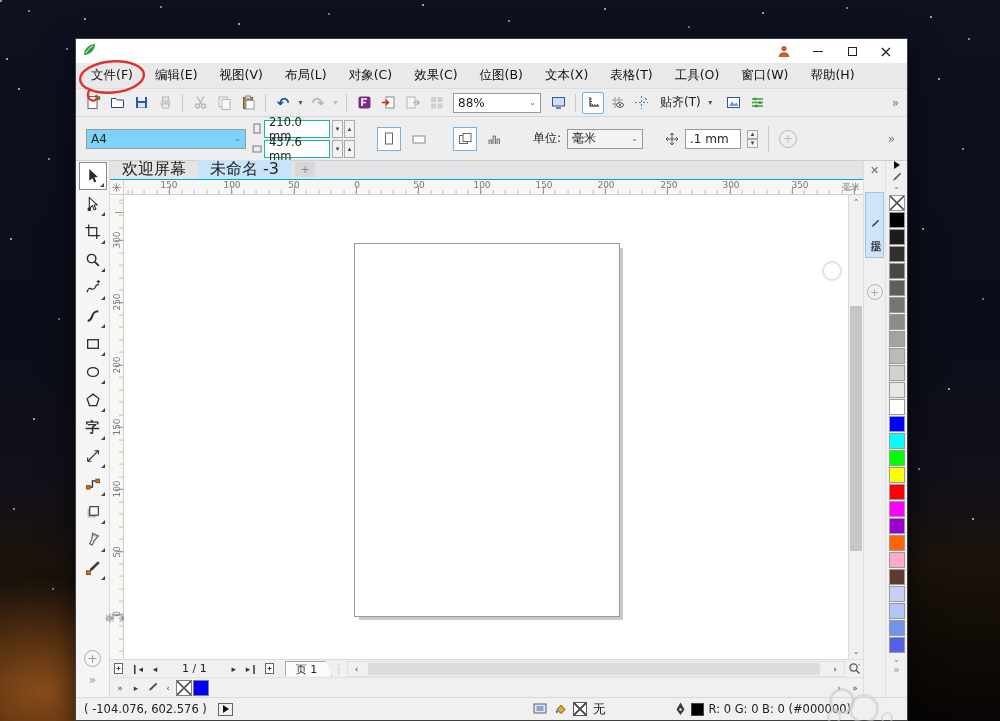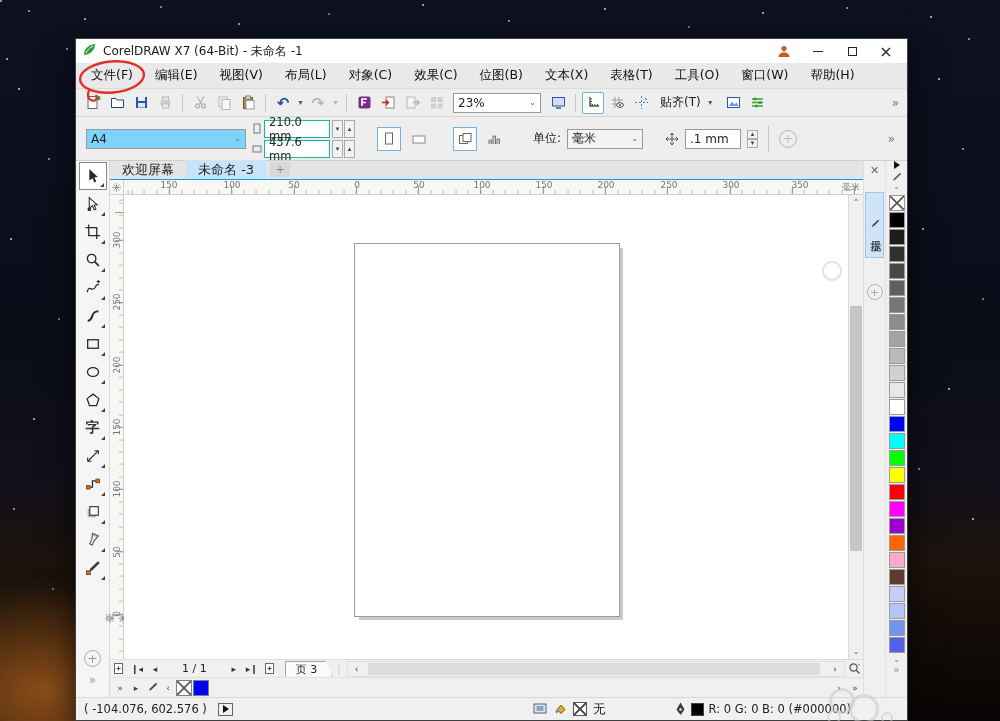--- a/index.html
+++ b/index.html
@@ -67,21 +67,21 @@
   .toolbox{width:34px;background:#f5f5f5;border-right:1px solid #d9d9d9;display:flex;flex-direction:column;align-items:center;padding-top:1px;}
   .tool{width:28px;height:28px;display:flex;align-items:center;justify-content:center;position:relative;}
   .tool.sel{background:#fff;border:1px solid #8a8a8a;}
   .tool .flyout{position:absolute;right:2px;bottom:2px;width:0;height:0;border-left:4px solid transparent;border-bottom:4px solid #444;}
   .tool-plus{margin-top:auto;margin-bottom:6px;width:17px;height:17px;border-radius:50%;border:1px solid #aaa;color:#999;font-size:12px;display:flex;align-items:center;justify-content:center;}
   .tool-more{color:#999;font-size:12px;margin-bottom:10px;}
   .glyph-text{font-size:14px;color:#333;font-weight:bold;}
   
   .central{flex:1;display:flex;flex-direction:column;min-width:0;}
   .tabbar{height:19px;background:#e4e4e4;display:flex;align-items:flex-end;border-bottom:1px solid #00a3e0;flex:0 0 auto;}
-  .dtab{font-size:13px;color:#222;padding:2px 12px;height:19px;display:flex;align-items:center;}
+  .dtab{font-size:16px;color:#222;padding:2px 12px;height:19px;display:flex;align-items:center;}
   .dtab.active{background:#c8e4f8;}
   .newtab{width:20px;height:15px;background:#d8d8d8;color:#888;font-size:11px;display:flex;align-items:center;justify-content:center;margin-left:4px;margin-bottom:2px;}
   
   .hruler-row{height:15px;display:flex;flex:0 0 auto;background:#f7f7f4;border-bottom:1px solid #cfcfcf;}
   .rcorner{width:14px;height:15px;border-right:1px solid #cfcfcf;display:flex;align-items:center;justify-content:center;}
   .hruler{flex:1;position:relative;overflow:hidden;}
   .hruler::before{content:"";position:absolute;left:0;right:0;bottom:0;height:4px;
     background:repeating-linear-gradient(to right,#bdbdbd 0 1px,transparent 1px 12.45px);background-position:7.6px 0;}
   .hruler::after{content:"";position:absolute;left:0;right:0;bottom:0;height:8px;
     background:repeating-linear-gradient(to right,#9a9a9a 0 1px,transparent 1px 62.3px);background-position:45px 0;}
@@ -160,21 +160,20 @@
 
 <div class="win">
 
   <div class="titlebar">
     <span>
       <svg width="15" height="15" viewBox="0 0 15 15">
           <path d="M2,13 C2,4 11,2 13,2 C13,9 7,13 2,13 Z" fill="#2f9e44"></path>
           <path d="M4,11 C6,7 9,5 11,4" stroke="#e8f5e9" stroke-width="1" fill="none"></path>
         </svg>
     </span>
-    <span class="apptitle">CorelDRAW X7 (64-Bit) - 未命名 -1</span>
     <span class="tb-right">
       <span class="winbtn">
         <svg width="14" height="14" viewBox="0 0 14 14">
             <circle cx="7" cy="4.5" r="2.6" fill="#cf5a28"></circle>
             <path d="M1.5,13 C2,9.5 4.5,8.2 7,8.2 C9.5,8.2 12,9.5 12.5,13 Z" fill="#cf5a28"></path>
           </svg>
       </span>
       <span class="winbtn">
           <span class="minbar"></span>
         </span>
@@ -280,21 +279,21 @@
       </span>
     <span class="tbtn">
       <svg width="15" height="15" viewBox="0 0 15 15">
           <rect x="2" y="2" width="5" height="5" fill="#cfcfcf"></rect>
           <rect x="8.5" y="2" width="5" height="5" fill="#cfcfcf"></rect>
           <rect x="2" y="8.5" width="5" height="5" fill="#cfcfcf"></rect>
           <rect x="8.5" y="8.5" width="5" height="5" fill="#cfcfcf"></rect>
         </svg>
       </span>
     <span class="combo zoomcombo">
-      <span class="cv">23%</span>
+      <span class="cv">88%</span>
       <span class="ca">⌄</span>
     </span>
     <span class="tbtn">
       <svg width="15" height="15" viewBox="0 0 15 15">
           <rect x="1.5" y="2.5" width="12" height="8.5" fill="#cfe0f5" stroke="#2b57a8"></rect>
           <path d="M5,13 H10" stroke="#2b57a8" stroke-width="1.4"></path>
         </svg>
       </span>
     <span class="sep"></span>
     <span class="tbtn pressed">
@@ -581,21 +580,21 @@
         <span class="navbtn">◂</span>
         <span class="counter">1 / 1</span>
         <span class="navbtn">▸</span>
         <span class="navbtn">▸❙</span>
         <span class="navbtn">
           <svg width="12" height="13" viewBox="0 0 12 13">
               <rect x="1.5" y="1.5" width="8" height="10" fill="#fff" stroke="#666"></rect>
               <path d="M5.5,4.5 v4 M3.5,6.5 h4" stroke="#444"></path>
             </svg>
           </span>
-        <span class="pagetab">页 3</span>
+        <span class="pagetab">页 1</span>
         <span class="grip">┊</span>
         <div class="hscroll">
           <span class="navbtn">‹</span>
           <div class="htrack">
             <div class="hthumb"></div>
           </div>
           <span class="navbtn">›</span>
         </div>
         <span class="navzoom">
           <svg width="13" height="13" viewBox="0 0 13 13">

